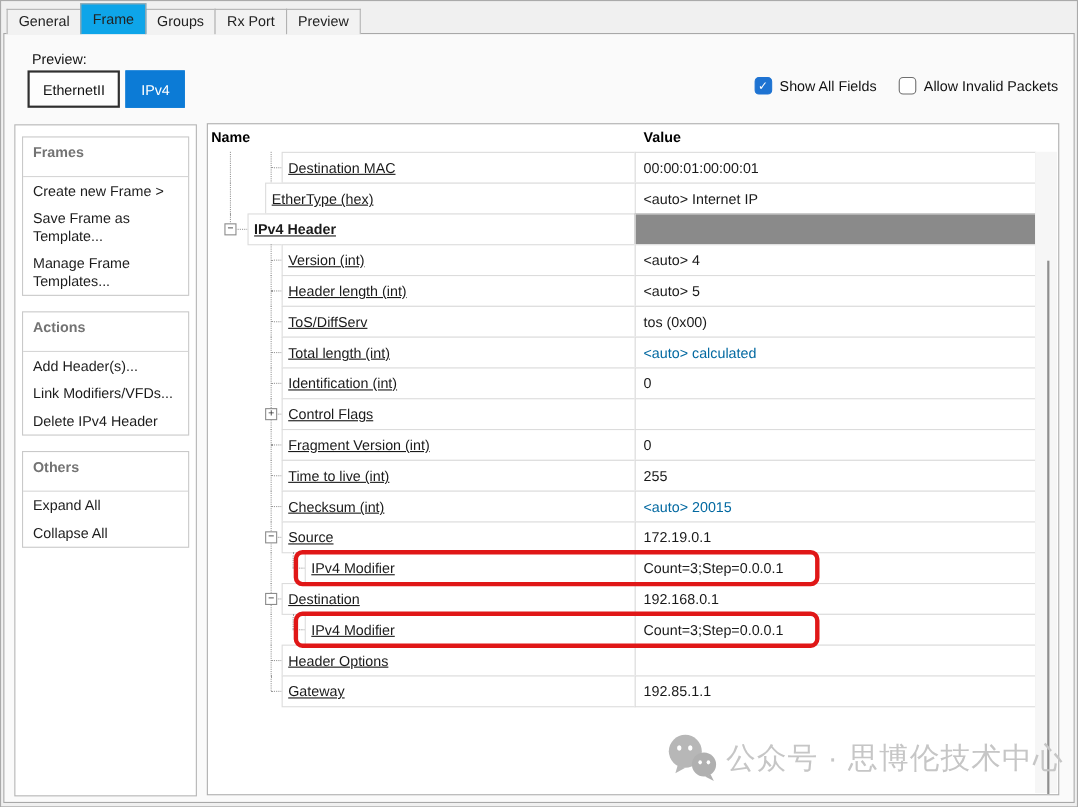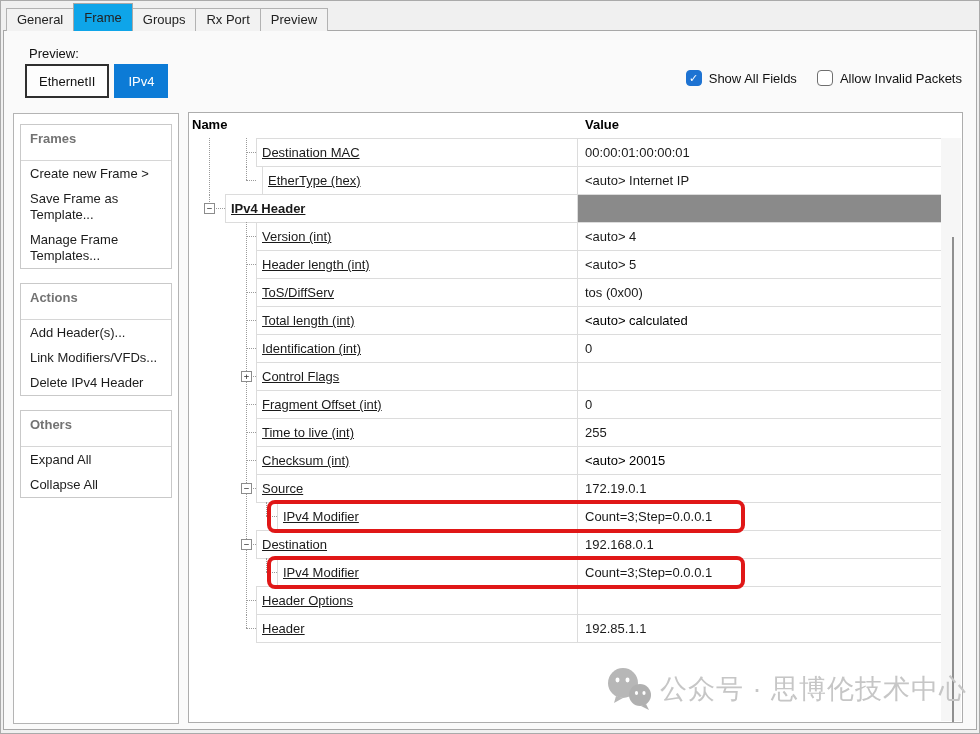--- a/index.html
+++ b/index.html
@@ -75,21 +75,21 @@
 
   .ncell, .vcell {
     position:absolute; top:0; bottom:0; border:1px solid #dcdcdc; background:#fff;
     display:flex; align-items:center; overflow:hidden;
   }
   .ncell { padding-left:5px;text-decoration:underline; }
   .ncell span { white-space:nowrap; }
   .ncell.bold span { font-weight:bold; }
   .vcell { left:388px; width:365px; padding-left:7px; }
   .vcell span { white-space:nowrap; }
-  .vcell.muted span { color:#000000; }
+  .vcell.muted span { color:#0369a1; }
   .vcell.filled { background:#8a8a8a; }
 
   .vline { position:absolute; width:0; border-left:1px dotted #9a9a9a; }
   .hline { position:absolute; height:0; border-top:1px dotted #9a9a9a; top:14px; }
   .expander {
     position:absolute; top:9px; width:11px; height:11px; background:#fff;
     border:1px solid #8c8c8c; display:flex; align-items:center; justify-content:center;
     font-size:9px; line-height:1; color:#333; z-index:2; cursor:pointer;
     font-family:"DejaVu Sans Mono",monospace;
   }
@@ -167,21 +167,21 @@
             <span>Destination MAC</span>
           </div>
           <div class="vcell">
             <span>00:00:01:00:00:01</span>
           </div>
         </div>
         <div class="trow">
           <div class="vline" style="left: 20px; top: 0px; height: 29px;"></div>
           <div class="vline" style="left: 57px; top: 0px; height: 14px;"></div>
           <div class="hline" style="left: 57px; width: 10px;"></div>
-          <div class="ncell" style="left: 73px; width: 369px;">
+          <div class="ncell" style="left: 52px; width: 369px;">
             <span>EtherType (hex)</span>
           </div>
           <div class="vcell">
             <span>&lt;auto&gt; Internet IP</span>
           </div>
         </div>
         <div class="trow">
           <div class="vline" style="left: 20px; top: 0px; height: 14px;"></div>
           <div class="hline" style="left: 20px; width: 16px;"></div>
           <div class="expander" style="left: 15px;">−</div>
@@ -250,21 +250,21 @@
             <span>Control Flags</span>
           </div>
           <div class="vcell">
             <span></span>
           </div>
         </div>
         <div class="trow">
           <div class="vline" style="left: 57px; top: 0px; height: 29px;"></div>
           <div class="hline" style="left: 57px; width: 10px;"></div>
           <div class="ncell" style="left: 67px; width: 322px;">
-            <span>Fragment Offset (int)</span>
+            <span>Fragment Version (int)</span>
           </div>
           <div class="vcell">
             <span>0</span>
           </div>
         </div>
         <div class="trow">
           <div class="vline" style="left: 57px; top: 0px; height: 29px;"></div>
           <div class="hline" style="left: 57px; width: 10px;"></div>
           <div class="ncell" style="left: 67px; width: 322px;">
             <span>Time to live (int)</span>
@@ -336,21 +336,21 @@
             <span>Header Options</span>
           </div>
           <div class="vcell">
             <span></span>
           </div>
         </div>
         <div class="trow">
           <div class="vline" style="left: 57px; top: 0px; height: 14px;"></div>
           <div class="hline" style="left: 57px; width: 10px;"></div>
           <div class="ncell" style="left: 67px; width: 322px;">
-            <span>Header</span>
+            <span>Gateway</span>
           </div>
           <div class="vcell">
             <span>192.85.1.1</span>
           </div>
         </div>
       </div>
     <div class="scroll-gutter">
       <div class="scroll-thumb"></div>
     </div>
   </div>

